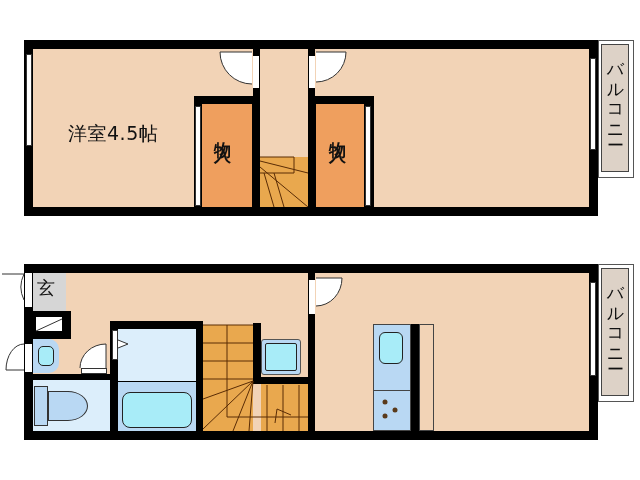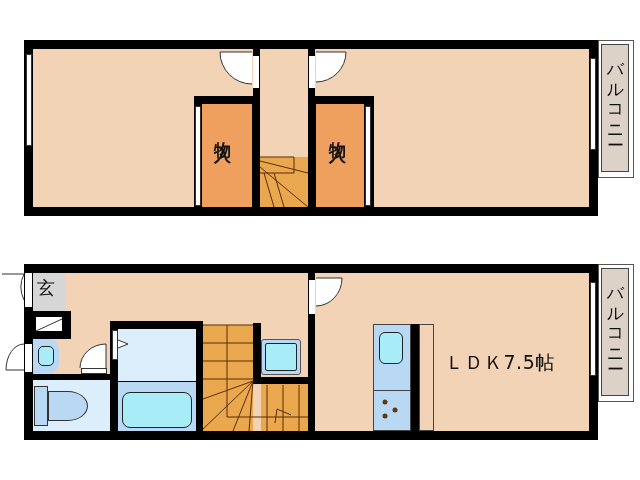--- a/index.html
+++ b/index.html
@@ -62,20 +62,21 @@
 
   <div class="abs door-gap" style="left:229px;top:16px;width:6px;height:32px;"></div>
   <svg width="36" height="36" style="left:196px;top:12px;">
     <path d="M32,0 L0,0 A32,32 0 0 0 32,32" stroke="#333" fill="#fff" stroke-width="1"></path>
   </svg>
   <div class="abs door-gap" style="left:285px;top:16px;width:6px;height:32px;"></div>
   <svg width="36" height="36" style="left:292px;top:12px;">
     <path d="M0,0 L30,0 A30,30 0 0 1 0,30" stroke="#333" fill="#fff" stroke-width="1"></path>
   </svg>
 
+  <div class="abs label" style="left:44px;top:81px;">洋室4.5帖</div>
 </div>
 
 <div class="abs balcony-outer" style="left:598px;top:40px;width:36px;height:138px;"></div>
 <div class="abs balcony-inner" style="left:601px;top:44px;width:28px;height:128px;"></div>
 <div class="abs vlabel" style="left:605px;top:50px;">バルコニー</div>
 
 <div class="abs" style="left:24px;top:264px;width:574px;height:176px;">
   <div class="abs wall" style="left:0;top:0;width:574px;height:176px;"></div>
 
   <div class="abs floor" style="left:9px;top:9px;width:275px;height:158px;"></div>
@@ -159,18 +160,17 @@
   <svg width="30" height="30" style="left:355px;top:132px;">
     <circle cx="6" cy="6" r="2.5" fill="#5a3a1a"></circle>
     <circle cx="16" cy="14" r="2.5" fill="#5a3a1a"></circle>
     <circle cx="6" cy="20" r="2.5" fill="#5a3a1a"></circle>
   </svg>
   <div class="abs wall" style="left:387px;top:60px;width:8px;height:107px;"></div>
   <div class="abs" style="left:395px;top:60px;width:15px;height:107px;border:1px solid #444;background:#f2d3b6;"></div>
 
   <div class="abs window" style="left:566px;top:18px;width:6px;height:94px;"></div>
 
-  <div class="abs label" style="left:421px;top:86px;">ＬＤＫ7.5帖</div>
 </div>
 
 <div class="abs balcony-outer" style="left:598px;top:264px;width:36px;height:138px;"></div>
 <div class="abs balcony-inner" style="left:601px;top:268px;width:28px;height:128px;"></div>
 <div class="abs vlabel" style="left:605px;top:274px;">バルコニー</div>
 
 </body></html>

